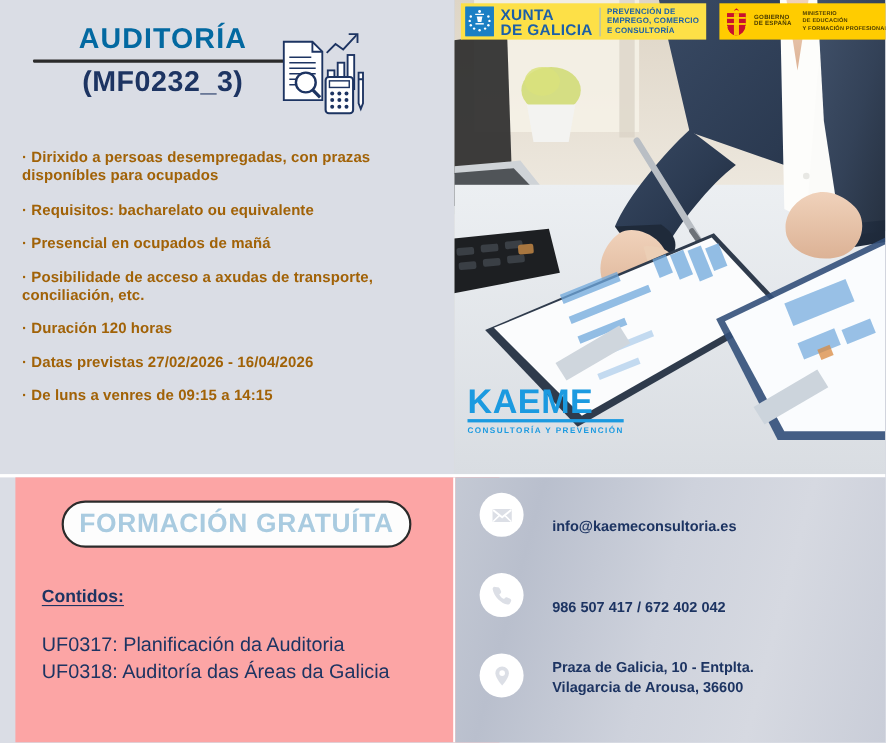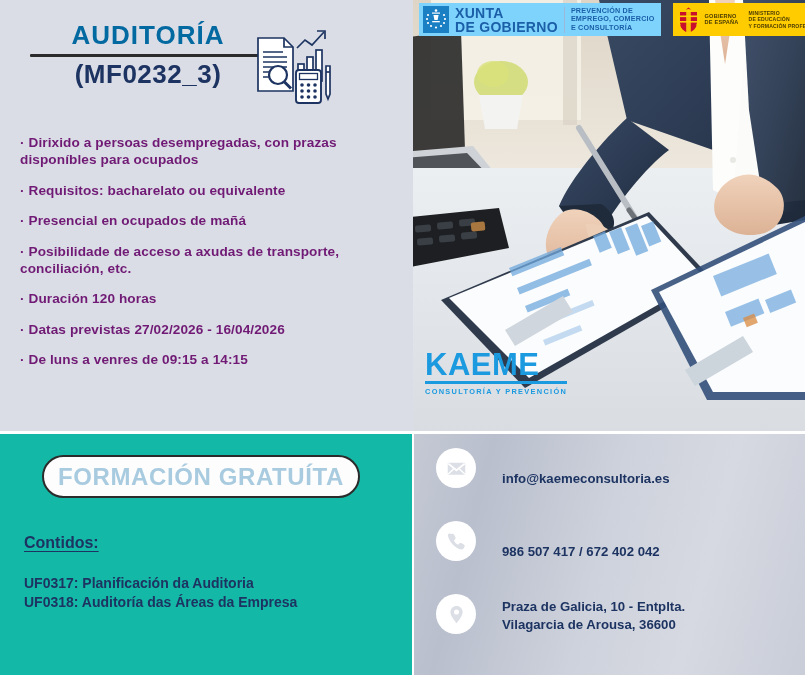--- a/index.html
+++ b/index.html
@@ -24,32 +24,32 @@
   .title-rule{height:3px;background:#2b2b2b;margin:5px 2px 4px 2px;border-radius:1px;}
   .title-line2{
     font-size:26px;font-weight:bold;letter-spacing:0.5px;
     color:#1d3462;text-align:center;line-height:1.05;
   }
 
   .audit-icon{position:absolute;left:252px;top:26px;width:85px;height:82px;}
 
   .bullets{position:absolute;left:20px;top:134px;width:375px;}
   .bullet{
-    color:#701a75;font-size:13.6px;font-weight:bold;
+    color:#a16207;font-size:13.6px;font-weight:bold;
     line-height:1.28;margin-bottom:13px;letter-spacing:0.1px;
   }
   .bullet:last-child{margin-bottom:0;}
 
   
   .photo{position:absolute;left:413px;top:0;width:392px;height:431px;overflow:hidden;background:#cfd4dc;}
   .photo svg{display:block;width:392px;height:431px;}
 
   .logos{position:absolute;left:413px;top:0;width:392px;height:40px;display:flex;align-items:flex-start;}
   .xunta{
-    margin-left:6px;margin-top:3px;height:33px;background:#7dd3fc;
+    margin-left:6px;margin-top:3px;height:33px;background:#fde047;
     display:flex;align-items:center;padding:2px 6px 2px 4px;box-sizing:border-box;
   }
   .xunta-shield{width:26px;height:27px;background:#1b7fc4;display:block;margin-right:6px;flex:none;}
   .xunta-name{color:#1b5fa8;font-size:14px;font-weight:bold;line-height:1.0;letter-spacing:0.3px;white-space:nowrap;}
   .xunta-sep{width:1px;height:26px;background:#9bb8d8;margin:0 6px;}
   .xunta-dept{color:#1b5fa8;font-size:7.2px;font-weight:bold;line-height:1.18;letter-spacing:0.2px;white-space:nowrap;}
   .gob{
     margin-left:12px;margin-top:3px;height:33px;background:#ffcc00;
     display:flex;align-items:center;padding:2px 7px 2px 4px;box-sizing:border-box;
   }
@@ -61,41 +61,41 @@
   .kaeme{position:absolute;left:425px;top:349px;}
   .kaeme-word{color:#1b9ae0;font-size:31px;font-weight:bold;letter-spacing:0.5px;line-height:1;}
   .kaeme-bar{height:3px;background:#1b9ae0;margin-top:1px;}
   .kaeme-sub{color:#1b9ae0;font-size:7.4px;font-weight:bold;letter-spacing:1.3px;margin-top:3px;}
 
   
   .hdiv{position:absolute;left:0;top:431px;width:805px;height:3px;background:#ffffff;}
 
   
   .bottom{position:absolute;left:0;top:434px;width:805px;height:241px;}
-  .bottom-left{position:absolute;left:0;top:0;width:440px;height:241px;background:#14b8a6;}
+  .bottom-left{position:absolute;left:14px;top:0;width:440px;height:241px;background:#fca5a5;}
   .vdiv{position:absolute;left:412px;top:0;width:2px;height:241px;background:#ffffff;}
   .bottom-right{
     position:absolute;left:414px;top:0;width:391px;height:241px;
     background:linear-gradient(105deg,#c4c9d4 0%,#b9bfcd 18%,#ced2dc 48%,#d6d9e1 72%,#c9cdd8 100%);
   }
 
   .pill{
     position:absolute;left:42px;top:21px;width:318px;height:43px;
     background:#fdfdfd;border:2px solid #2b2b2b;border-radius:24px;
     display:flex;align-items:center;justify-content:center;box-sizing:border-box;
   }
   .pill-text{color:#a9cbe0;font-size:24px;font-weight:bold;letter-spacing:0.6px;}
 
   .contidos{position:absolute;left:24px;top:100px;}
   .contidos-h{
     color:#1d3462;font-size:16px;font-weight:bold;
     text-decoration:underline;text-underline-offset:3px;
   }
   .contidos-list{margin-top:22px;}
-  .contidos-item{color:#1d3462;font-size:14px;font-weight:bold;line-height:1.35;}
+  .contidos-item{color:#1d3462;font-size:18px;font-weight:normal;line-height:1.35;}
 
   .contact{position:absolute;left:22px;top:14px;width:369px;}
   .crow{display:flex;align-items:flex-end;margin-bottom:33px;}
   .crow:last-child{margin-bottom:0;}
   .cicon{width:40px;height:40px;border-radius:50%;background:#ffffff;flex:none;
          display:flex;align-items:center;justify-content:center;margin-right:26px;}
   .ctext{color:#1d3462;font-size:13.2px;font-weight:bold;line-height:1.35;}
 </style>
 </head>
 <body>
@@ -277,21 +277,21 @@
               <circle cx="5" cy="17" r="1.1"></circle>
                 <circle cx="21" cy="17" r="1.1"></circle>
               <circle cx="8" cy="20" r="1.1"></circle>
                 <circle cx="18" cy="20" r="1.1"></circle>
               <circle cx="13" cy="21.5" r="1.1"></circle>
             </g>
           </svg>
         </span>
         <span>
           <span class="xunta-name" style="display:block">XUNTA</span>
-          <span class="xunta-name" style="display:block">DE GOBIERNO</span>
+          <span class="xunta-name" style="display:block">DE GALICIA</span>
         </span>
         <span class="xunta-sep"></span>
         <span>
           <span class="xunta-dept" style="display:block">PREVENCIÓN DE</span>
           <span class="xunta-dept" style="display:block">EMPREGO, COMERCIO</span>
           <span class="xunta-dept" style="display:block">E CONSULTORÍA</span>
         </span>
       </div>
 
       <div class="gob">
@@ -337,21 +337,21 @@
 
     <div class="bottom-left">
       <div class="pill">
         <span class="pill-text">FORMACIÓN GRATUÍTA</span>
       </div>
 
       <div class="contidos">
         <div class="contidos-h">Contidos:</div>
         <div class="contidos-list">
           <div class="contidos-item">UF0317: Planificación da Auditoria</div>
-          <div class="contidos-item">UF0318: Auditoría das Áreas da Empresa</div>
+          <div class="contidos-item">UF0318: Auditoría das Áreas da Galicia</div>
         </div>
       </div>
     </div>
 
     <div class="vdiv"></div>
 
     <div class="bottom-right">
       <div class="contact">
 
         <div class="crow">

